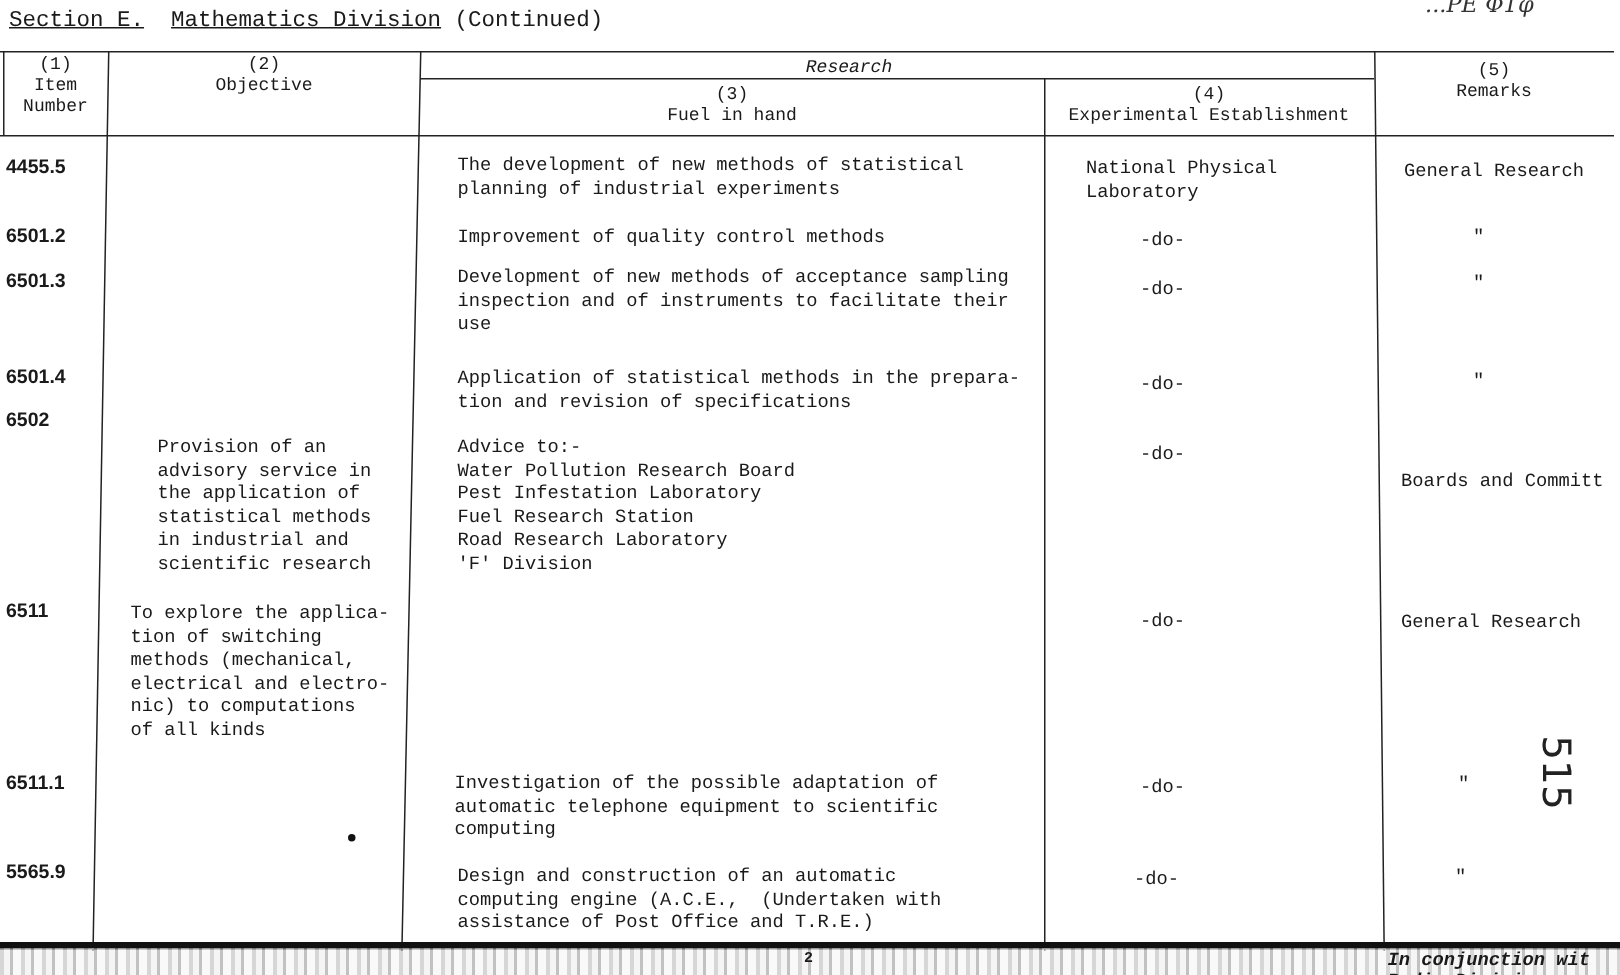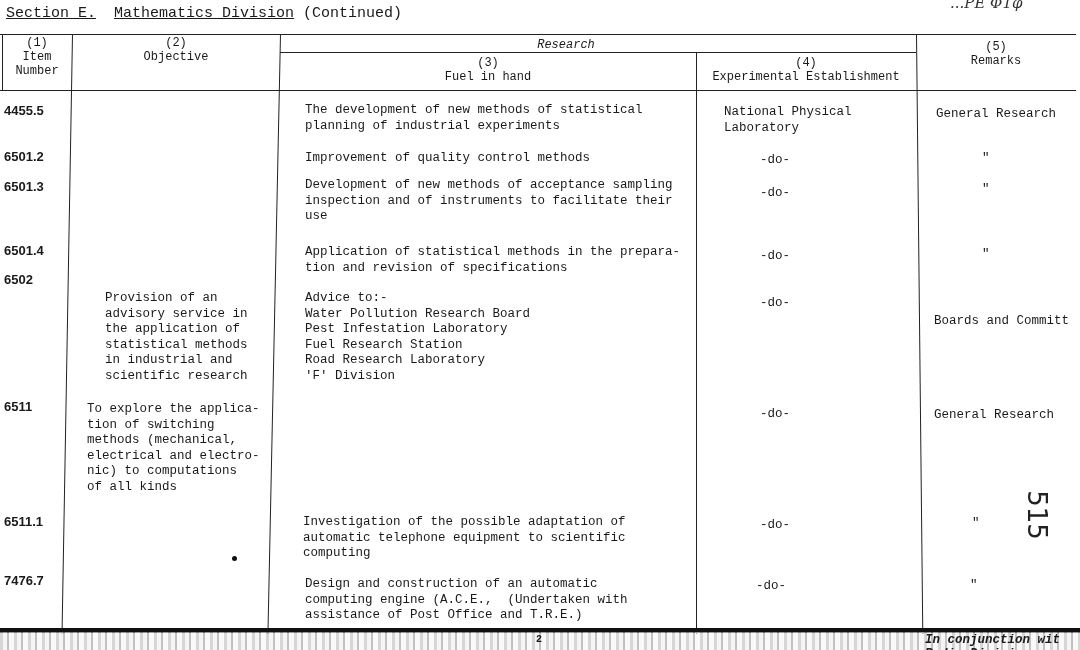--- a/index.html
+++ b/index.html
@@ -114,21 +114,21 @@
 <div class="abs t" style="left:760px;top:407px;">-do-</div>
 <div class="abs t" style="left:934px;top:408px;">General Research</div>
 
 <div class="abs num" style="left:4px;top:514px;">6511.1</div>
 <div class="abs t" style="left:303px;top:515px;">Investigation of the possible adaptation of
 automatic telephone equipment to scientific
 computing</div>
 <div class="abs t" style="left:760px;top:518px;">-do-</div>
 <div class="abs t" style="left:972px;top:516px;">"</div>
 
-<div class="abs num" style="left:4px;top:573px;">7476.7</div>
+<div class="abs num" style="left:4px;top:573px;">5565.9</div>
 <div class="abs t" style="left:305px;top:577px;">Design and construction of an automatic
 computing engine (A.C.E.,  (Undertaken with
 assistance of Post Office and T.R.E.)</div>
 <div class="abs t" style="left:756px;top:579px;">-do-</div>
 <div class="abs t" style="left:970px;top:578px;">"</div>
 <div class="abs ital" style="left:925px;top:597px;white-space:pre;">In conjunction wit
 Radio Division,</div>
 
 <div class="abs margin-num">515</div>
 <div class="abs" style="left:232px;top:556px;width:5px;height:5px;border-radius:50%;background:#111;"></div>

